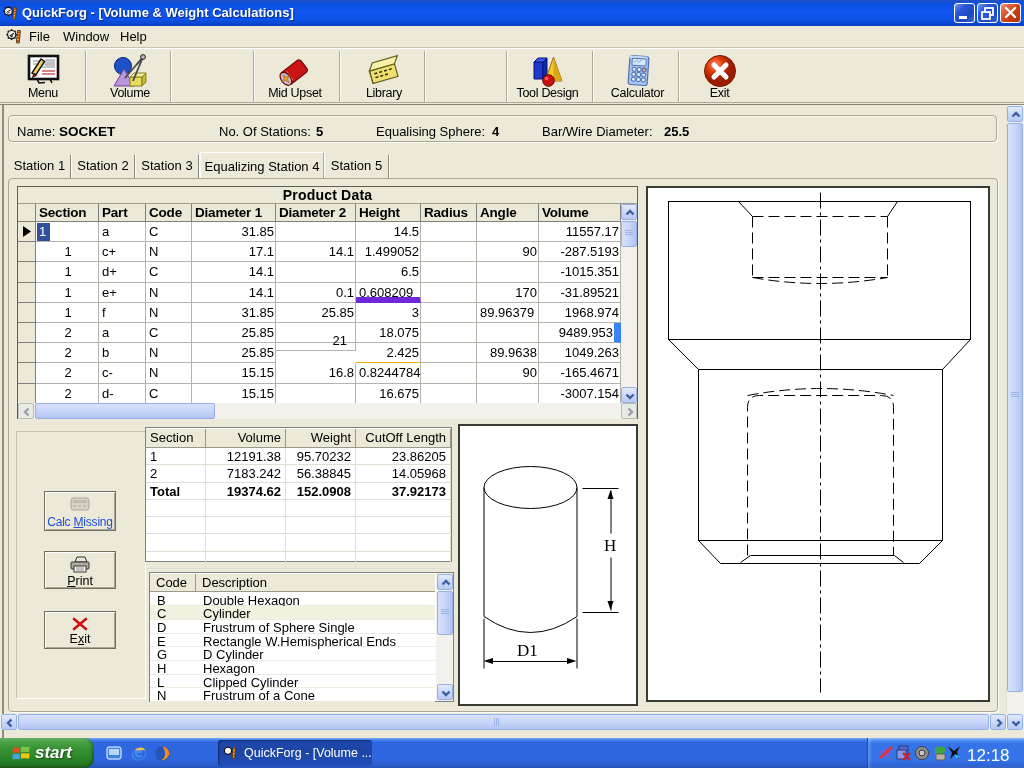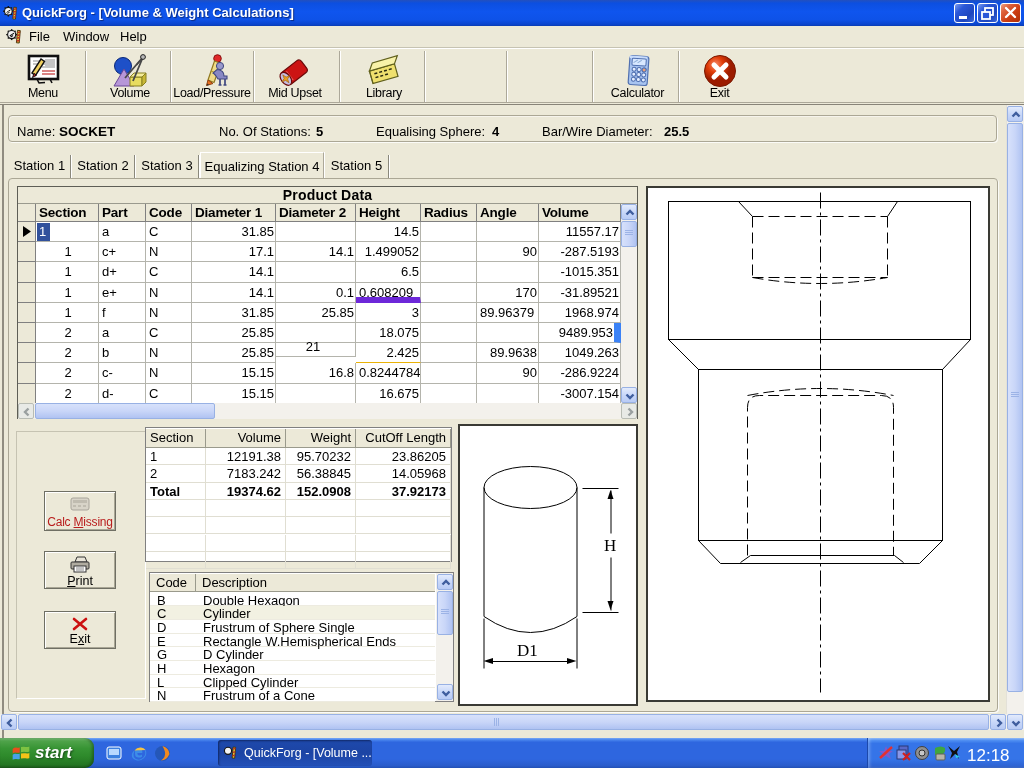--- a/index.html
+++ b/index.html
@@ -183,33 +183,20 @@
         <path d="M2 32 L12 15 L22 32 Z" fill="#B696D8" stroke="#6A4898"></path>
         <path d="M18 23 L30 23 L30 32 L18 32 Z" fill="#E8DC60" stroke="#888020"></path>
         <path d="M18 23 L22 19 L34 19 L30 23 Z" fill="#F4EC9C" stroke="#888020"></path>
         <path d="M30 23 L34 19 L34 28 L30 32 Z" fill="#C8B838" stroke="#888020"></path>
         <path d="M31 3 L13 24 M31 3 L21 27" stroke="#484848" stroke-width="1.8" fill="none"></path>
         <path d="M28 7 L24.5 11" stroke="#484848" stroke-width="1.2"></path>
         <circle cx="31" cy="3" r="2.4" fill="#B8B8B8" stroke="#202020"></circle>
       </svg>
       <div class="lbl">Volume</div>
     </div>
-    <div class="tbbtn" style="left:171px;width:82px">
-      <svg width="36" height="34" viewBox="0 0 36 34">
-        <circle cx="23.5" cy="4.5" r="3.8" fill="#E02828" stroke="#881010"></circle>
-        <path d="M14 26 L20.5 7 L27 9.5 L20 28.5 Z" fill="#F0DC88" stroke="#907820" stroke-width="1.2"></path>
-        <path d="M17 17 L23.5 19.5" stroke="#B09830" stroke-width="1.2"></path>
-        <path d="M14 26 L12.5 31.5 L19 29.5 Z" fill="#E87020" stroke="#904010"></path>
-        <path d="M13.5 29.5 L12.5 31.5 L15 31 Z" fill="#303030"></path>
-        <circle cx="26" cy="12" r="3.6" fill="#9898CC" stroke="#404880"></circle>
-        <path d="M23 15.5 Q30 16 30 22 L33 22 L33 25 L24 25 Q21 20 19 19 Z" fill="#8888C4" stroke="#404880" stroke-width="1.1"></path>
-        <path d="M26 25 L26 31 M31 25 L31 31 M24.5 31 L27.5 31 M29.5 31 L32.5 31" stroke="#404880" stroke-width="1.7"></path>
-      </svg>
-      <div class="lbl">Load/Pressure</div>
-    </div>
     <div class="tbbtn" style="left:254px;width:82px">
       <svg width="36" height="34" viewBox="0 0 36 34">
         <g transform="rotate(-38 18 17)">
           <rect x="4" y="10" width="25" height="15" rx="3.5" fill="#CC1414" stroke="#6A0808" stroke-width="1.2"></rect>
           <path d="M8 11 L8 24 M11 12 L11 23" stroke="#E86060" stroke-width="1.1"></path>
           <ellipse cx="6" cy="17.5" rx="4.6" ry="7.4" fill="#C6BEDE" stroke="#6A0808" stroke-width="1.2"></ellipse>
           <path d="M6 12.5 L7.2 16.3 L11 17.5 L7.2 18.7 L6 22.5 L4.8 18.7 L1 17.5 L4.8 16.3 Z" fill="#E8A020" stroke="#A06010" stroke-width="0.6"></path>
         </g>
       </svg>
       <div class="lbl">Mid Upset</div>
@@ -225,20 +212,32 @@
             <line x1="13" y1="17" x2="16" y2="17"></line>
             <line x1="18" y1="17" x2="21" y2="17"></line>
             <line x1="23" y1="17" x2="26" y2="17"></line>
             <line x1="8" y1="21" x2="11" y2="21"></line>
             <line x1="13" y1="21" x2="16" y2="21"></line>
             <line x1="18" y1="21" x2="21" y2="21"></line>
           </g>
         </g>
       </svg>
       <div class="lbl">Library</div>
+    </div>
+    <div class="tbbtn" style="left:507px;width:81px">
+      <svg width="36" height="34" viewBox="0 0 36 34">
+        <path d="M4 8 L13 8 L13 25 L4 25 Z" fill="#2038C8" stroke="#001480"></path>
+        <path d="M4 8 L8 4 L17 4 L13 8 Z" fill="#4058E8" stroke="#001480"></path>
+        <path d="M13 8 L17 4 L17 21 L13 25 Z" fill="#1028A0" stroke="#001480"></path>
+        <path d="M23.5 3 L32 27 L15 27 Z" fill="#F0C830" stroke="#907010"></path>
+        <path d="M23.5 3 L32 27 L23.5 27 Z" fill="#D8A818" stroke="none"></path>
+        <circle cx="18.5" cy="26.5" r="5.8" fill="#CC1010" stroke="#600"></circle>
+        <circle cx="16.5" cy="24.5" r="1.8" fill="#E86060"></circle>
+      </svg>
+      <div class="lbl">Tool Design</div>
     </div>
     <div class="tbbtn" style="left:598px;width:79px">
       <svg width="36" height="34" viewBox="0 0 36 34">
         <g transform="rotate(4 18 17)">
           <rect x="9" y="2" width="19" height="29" rx="2.5" fill="#A8C4F0" stroke="#5070B0" stroke-width="1.2"></rect>
           <path d="M9 4.5 Q8 2 10 2 L27 2 L25 5 L11 5 Z" fill="#C8DCFC" stroke="none"></path>
           <rect x="11.5" y="4.5" width="14" height="7" rx="1" fill="#D8E8FF" stroke="#5070B0"></rect>
           <path d="M13 9 L17 6 M17 9 L21 6" stroke="#90B0D8" stroke-width="1"></path>
           <g fill="#E4EEFF" stroke="#5070B0">
             <circle cx="14" cy="15.5" r="2"></circle>
@@ -406,35 +405,35 @@
     <div class="gcell" style="left:258px;top:136px;width:80px;height:20.2px;border-right:1px solid #B4B4AC;border-bottom:1px solid #B4B4AC;padding:1px 1px 0 3px;text-align:right;"></div>
     <div class="gcell" style="left:338px;top:136px;width:65px;height:20.2px;border-right:1px solid #B4B4AC;border-bottom:1px solid #B4B4AC;padding:1px 1px 0 3px;text-align:right;">18.075</div>
     <div class="gcell" style="left:403px;top:136px;width:56px;height:20.2px;border-right:1px solid #B4B4AC;border-bottom:1px solid #B4B4AC;padding:1px 1px 0 3px;text-align:right;"></div>
     <div class="gcell" style="left:459px;top:136px;width:62px;height:20.2px;border-right:1px solid #B4B4AC;border-bottom:1px solid #B4B4AC;padding:1px 1px 0 3px;text-align:right;"></div>
     <div class="gcell" style="left:521px;top:136px;width:82px;height:20.2px;border-right:7px solid #3b82f6;border-bottom:1px solid #B4B4AC;padding:1px 1px 0 3px;text-align:right;">9489.953</div>
     <div class="gcell" style="left:0;top:156.2px;width:18px;height:20.2px;background:#ECE9D8;border-right:1px solid #808080;border-bottom:1px solid #808080;"></div>
     <div class="gcell" style="left:18px;top:156.2px;width:63px;height:20.2px;border-right:1px solid #B4B4AC;border-bottom:1px solid #B4B4AC;padding:1px 1px 0 3px;text-align:center;">2</div>
     <div class="gcell" style="left:81px;top:156.2px;width:47px;height:20.2px;border-right:1px solid #B4B4AC;border-bottom:1px solid #B4B4AC;padding:1px 1px 0 3px;text-align:left;">b</div>
     <div class="gcell" style="left:128px;top:156.2px;width:46px;height:20.2px;border-right:1px solid #B4B4AC;border-bottom:1px solid #B4B4AC;padding:1px 1px 0 3px;text-align:left;">N</div>
     <div class="gcell" style="left:174px;top:156.2px;width:84px;height:20.2px;border-right:1px solid #B4B4AC;border-bottom:1px solid #B4B4AC;padding:1px 1px 0 3px;text-align:right;">25.85</div>
-    <div class="gcell" style="left:258px;top:150px;width:80px;height:20.2px;border-right:1px solid #B4B4AC;border-bottom:1px solid #B4B4AC;padding:1px 8px 0 3px;text-align:center;">21</div>
+    <div class="gcell" style="left:258px;top:144px;width:80px;height:20.2px;border-right:1px solid #B4B4AC;border-bottom:1px solid #B4B4AC;padding:1px 8px 0 3px;text-align:right;">21</div>
     <div class="gcell" style="left:338px;top:156.2px;width:65px;height:20.2px;border-right:1px solid #B4B4AC;border-bottom:1px solid #eab308;padding:1px 1px 10px 3px;text-align:right;">2.425</div>
     <div class="gcell" style="left:403px;top:156.2px;width:56px;height:20.2px;border-right:1px solid #B4B4AC;border-bottom:1px solid #B4B4AC;padding:1px 1px 0 3px;text-align:right;"></div>
     <div class="gcell" style="left:459px;top:156.2px;width:62px;height:20.2px;border-right:1px solid #B4B4AC;border-bottom:1px solid #B4B4AC;padding:1px 1px 0 3px;text-align:right;">89.9638</div>
     <div class="gcell" style="left:521px;top:156.2px;width:82px;height:20.2px;border-right:1px solid #B4B4AC;border-bottom:1px solid #B4B4AC;padding:1px 1px 0 3px;text-align:right;">1049.263</div>
     <div class="gcell" style="left:0;top:176.4px;width:18px;height:20.2px;background:#ECE9D8;border-right:1px solid #808080;border-bottom:1px solid #808080;"></div>
     <div class="gcell" style="left:18px;top:176.4px;width:63px;height:20.2px;border-right:1px solid #B4B4AC;border-bottom:1px solid #B4B4AC;padding:1px 1px 0 3px;text-align:center;">2</div>
     <div class="gcell" style="left:81px;top:176.4px;width:47px;height:20.2px;border-right:1px solid #B4B4AC;border-bottom:1px solid #B4B4AC;padding:1px 1px 0 3px;text-align:left;">c-</div>
     <div class="gcell" style="left:128px;top:176.4px;width:46px;height:20.2px;border-right:1px solid #B4B4AC;border-bottom:1px solid #B4B4AC;padding:1px 1px 0 3px;text-align:left;">N</div>
     <div class="gcell" style="left:174px;top:176.4px;width:84px;height:20.2px;border-right:1px solid #B4B4AC;border-bottom:1px solid #B4B4AC;padding:1px 1px 0 3px;text-align:right;">15.15</div>
     <div class="gcell" style="left:258px;top:176.4px;width:80px;height:20.2px;border-right:1px solid #B4B4AC;border-bottom:1px solid #B4B4AC;padding:1px 1px 0 3px;text-align:right;">16.8</div>
     <div class="gcell" style="left:338px;top:176.4px;width:65px;height:20.2px;border-right:1px solid #B4B4AC;border-bottom:1px solid #B4B4AC;padding:1px 1px 0 3px;text-align:right;">0.8244784</div>
     <div class="gcell" style="left:403px;top:176.4px;width:56px;height:20.2px;border-right:1px solid #B4B4AC;border-bottom:1px solid #B4B4AC;padding:1px 1px 0 3px;text-align:right;"></div>
     <div class="gcell" style="left:459px;top:176.4px;width:62px;height:20.2px;border-right:1px solid #B4B4AC;border-bottom:1px solid #B4B4AC;padding:1px 1px 0 3px;text-align:right;">90</div>
-    <div class="gcell" style="left:521px;top:176.4px;width:82px;height:20.2px;border-right:1px solid #B4B4AC;border-bottom:1px solid #B4B4AC;padding:1px 1px 0 3px;text-align:right;">-286.9224</div>
+    <div class="gcell" style="left:521px;top:176.4px;width:82px;height:20.2px;border-right:1px solid #B4B4AC;border-bottom:1px solid #B4B4AC;padding:1px 1px 0 3px;text-align:right;">-165.4671</div>
     <div class="gcell" style="left:0;top:196.6px;width:18px;height:20.2px;background:#ECE9D8;border-right:1px solid #808080;border-bottom:1px solid #808080;"></div>
     <div class="gcell" style="left:18px;top:196.6px;width:63px;height:20.2px;border-right:1px solid #B4B4AC;border-bottom:1px solid #B4B4AC;padding:1px 1px 0 3px;text-align:center;">2</div>
     <div class="gcell" style="left:81px;top:196.6px;width:47px;height:20.2px;border-right:1px solid #B4B4AC;border-bottom:1px solid #B4B4AC;padding:1px 1px 0 3px;text-align:left;">d-</div>
     <div class="gcell" style="left:128px;top:196.6px;width:46px;height:20.2px;border-right:1px solid #B4B4AC;border-bottom:1px solid #B4B4AC;padding:1px 1px 0 3px;text-align:left;">C</div>
     <div class="gcell" style="left:174px;top:196.6px;width:84px;height:20.2px;border-right:1px solid #B4B4AC;border-bottom:1px solid #B4B4AC;padding:1px 1px 0 3px;text-align:right;">15.15</div>
     <div class="gcell" style="left:258px;top:196.6px;width:80px;height:20.2px;border-right:1px solid #B4B4AC;border-bottom:1px solid #B4B4AC;padding:1px 1px 0 3px;text-align:right;"></div>
     <div class="gcell" style="left:338px;top:196.6px;width:65px;height:20.2px;border-right:1px solid #B4B4AC;border-bottom:1px solid #B4B4AC;padding:1px 1px 0 3px;text-align:right;">16.675</div>
     <div class="gcell" style="left:403px;top:196.6px;width:56px;height:20.2px;border-right:1px solid #B4B4AC;border-bottom:1px solid #B4B4AC;padding:1px 1px 0 3px;text-align:right;"></div>
     <div class="gcell" style="left:459px;top:196.6px;width:62px;height:20.2px;border-right:1px solid #B4B4AC;border-bottom:1px solid #B4B4AC;padding:1px 1px 0 3px;text-align:right;"></div>
     <div class="gcell" style="left:521px;top:196.6px;width:82px;height:20.2px;border-right:1px solid #B4B4AC;border-bottom:1px solid #B4B4AC;padding:1px 1px 0 3px;text-align:right;">-3007.154</div>
@@ -459,21 +458,21 @@
     </div>
     <div class="xpthumb h" style="left:17px;top:216px;width:180px;height:16px;"></div>
     <div class="xparrow" style="left:603px;top:216px;background:#E8EAE6;border-color:#B8BCB4;">
       <svg width="12" height="12" viewBox="0 0 12 12">
         <path d="M4.5 2.5 L8 6 L4.5 9.5" fill="none" stroke="#9AA0A0" stroke-width="2.4"></path>
       </svg>
     </div>
   </div>
 
 <div id="btnpanel" class="abs panelborder">
-  <div class="vbbtn" style="top:59px;height:40px;color:#b91c1c;">
+  <div class="vbbtn" style="top:59px;height:40px;color:#1d4ed8;">
     <svg style="margin-top:5px" width="20" height="14" viewBox="0 0 20 14">
         <rect x="1" y="1" width="18" height="12" rx="2" fill="#D8D4C8" stroke="#A8A49B"></rect>
         <rect x="3" y="3" width="14" height="3" fill="#C0BCB0"></rect>
         <g fill="#C0BCB0">
           <rect x="3" y="8" width="3" height="2"></rect>
           <rect x="8" y="8" width="3" height="2"></rect>
           <rect x="13" y="8" width="3" height="2"></rect>
         </g>
       </svg>
     <div style="font-size:12px;margin-top:1px;letter-spacing:-0.2px;">Calc <u>M</u>issing</div>

